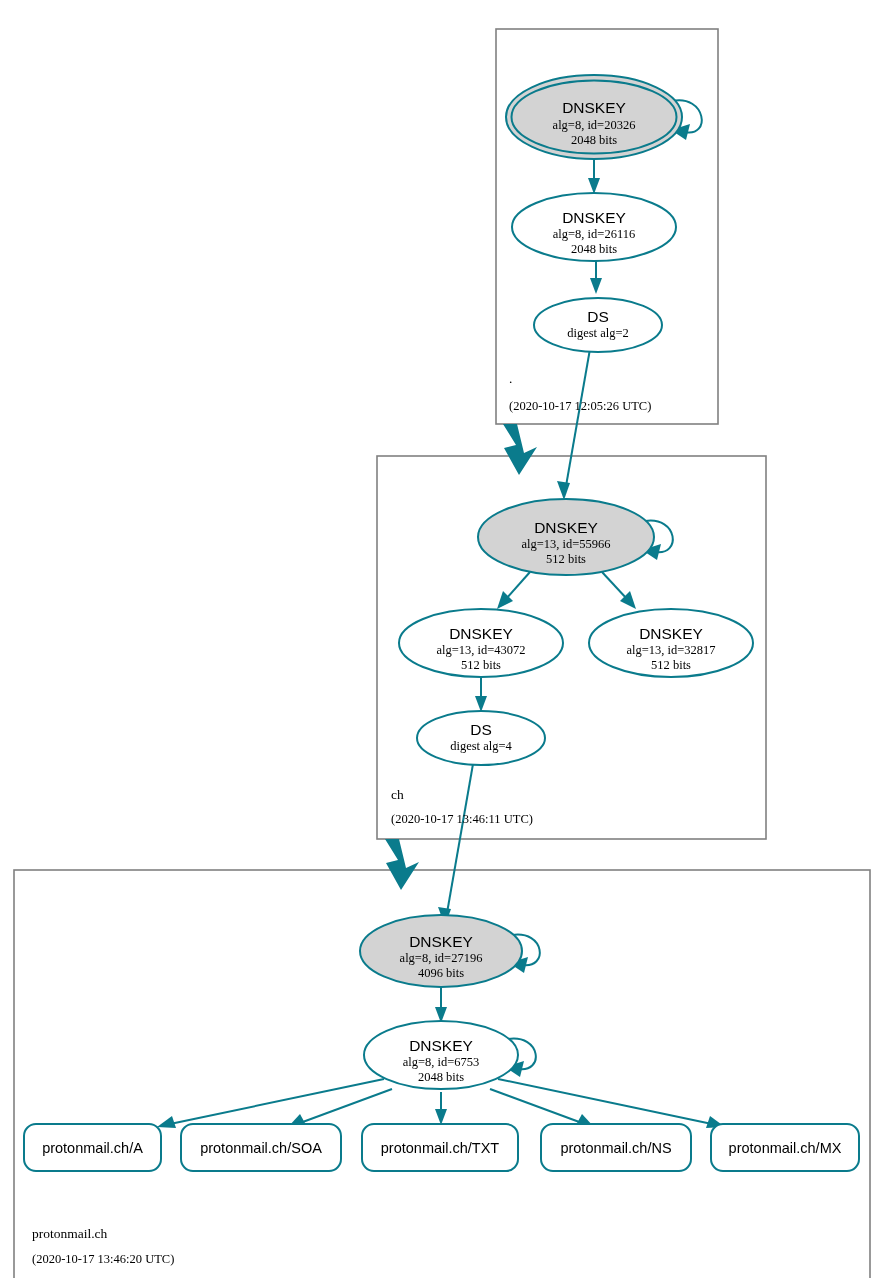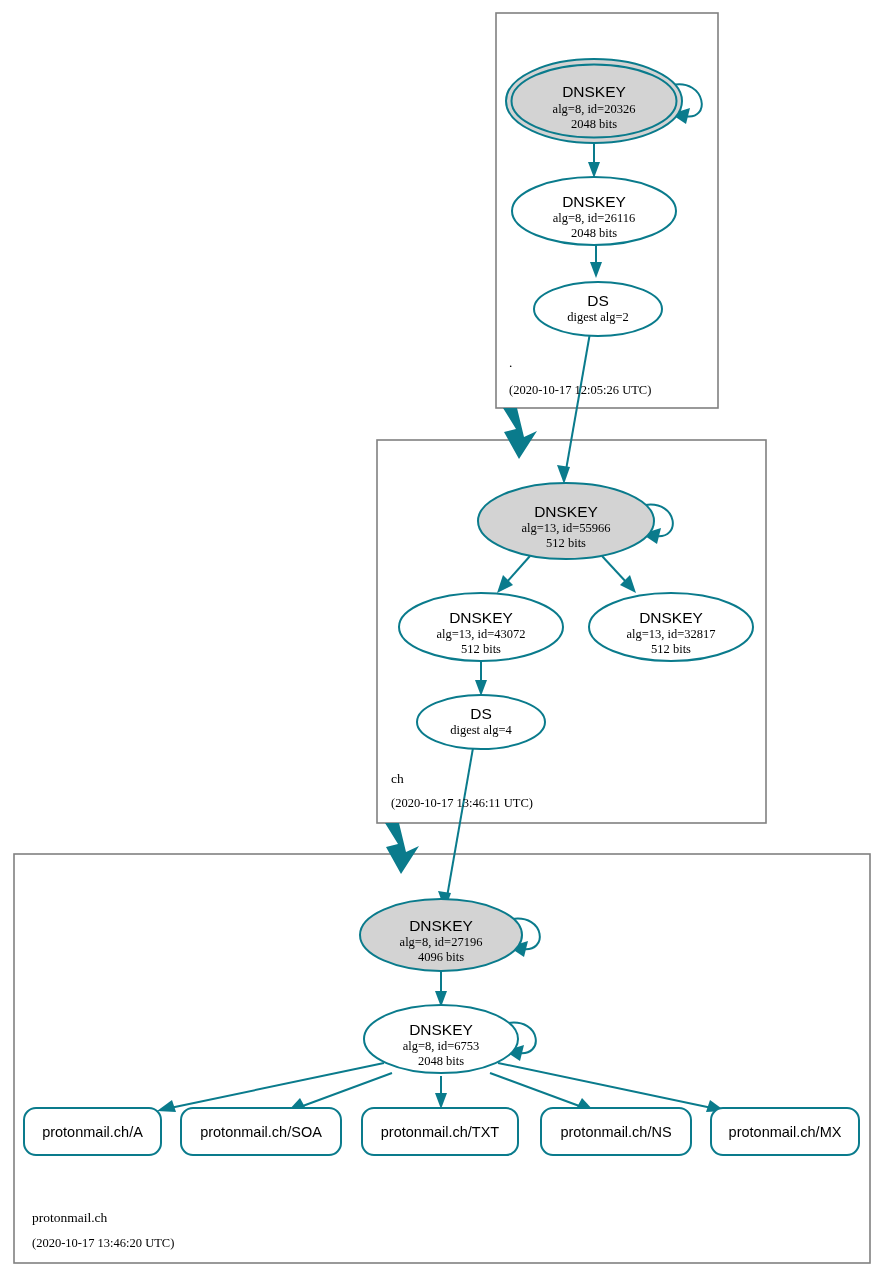--- a/index.html
+++ b/index.html
@@ -10,21 +10,21 @@
   body {
     width: 885px;
     height: 1278px;
     position: relative;
     font-family: "Liberation Sans", sans-serif;
     overflow: hidden;
   }
   #canvas {
     position: absolute;
     left: 0;
-    top: 0;
+    top: 16px;
     width: 885px;
     height: 1088px;
   }
   svg#graph {
     display: block;
     width: 885px;
     height: 1278px;
   }
   .zone-box {
     fill: none;

